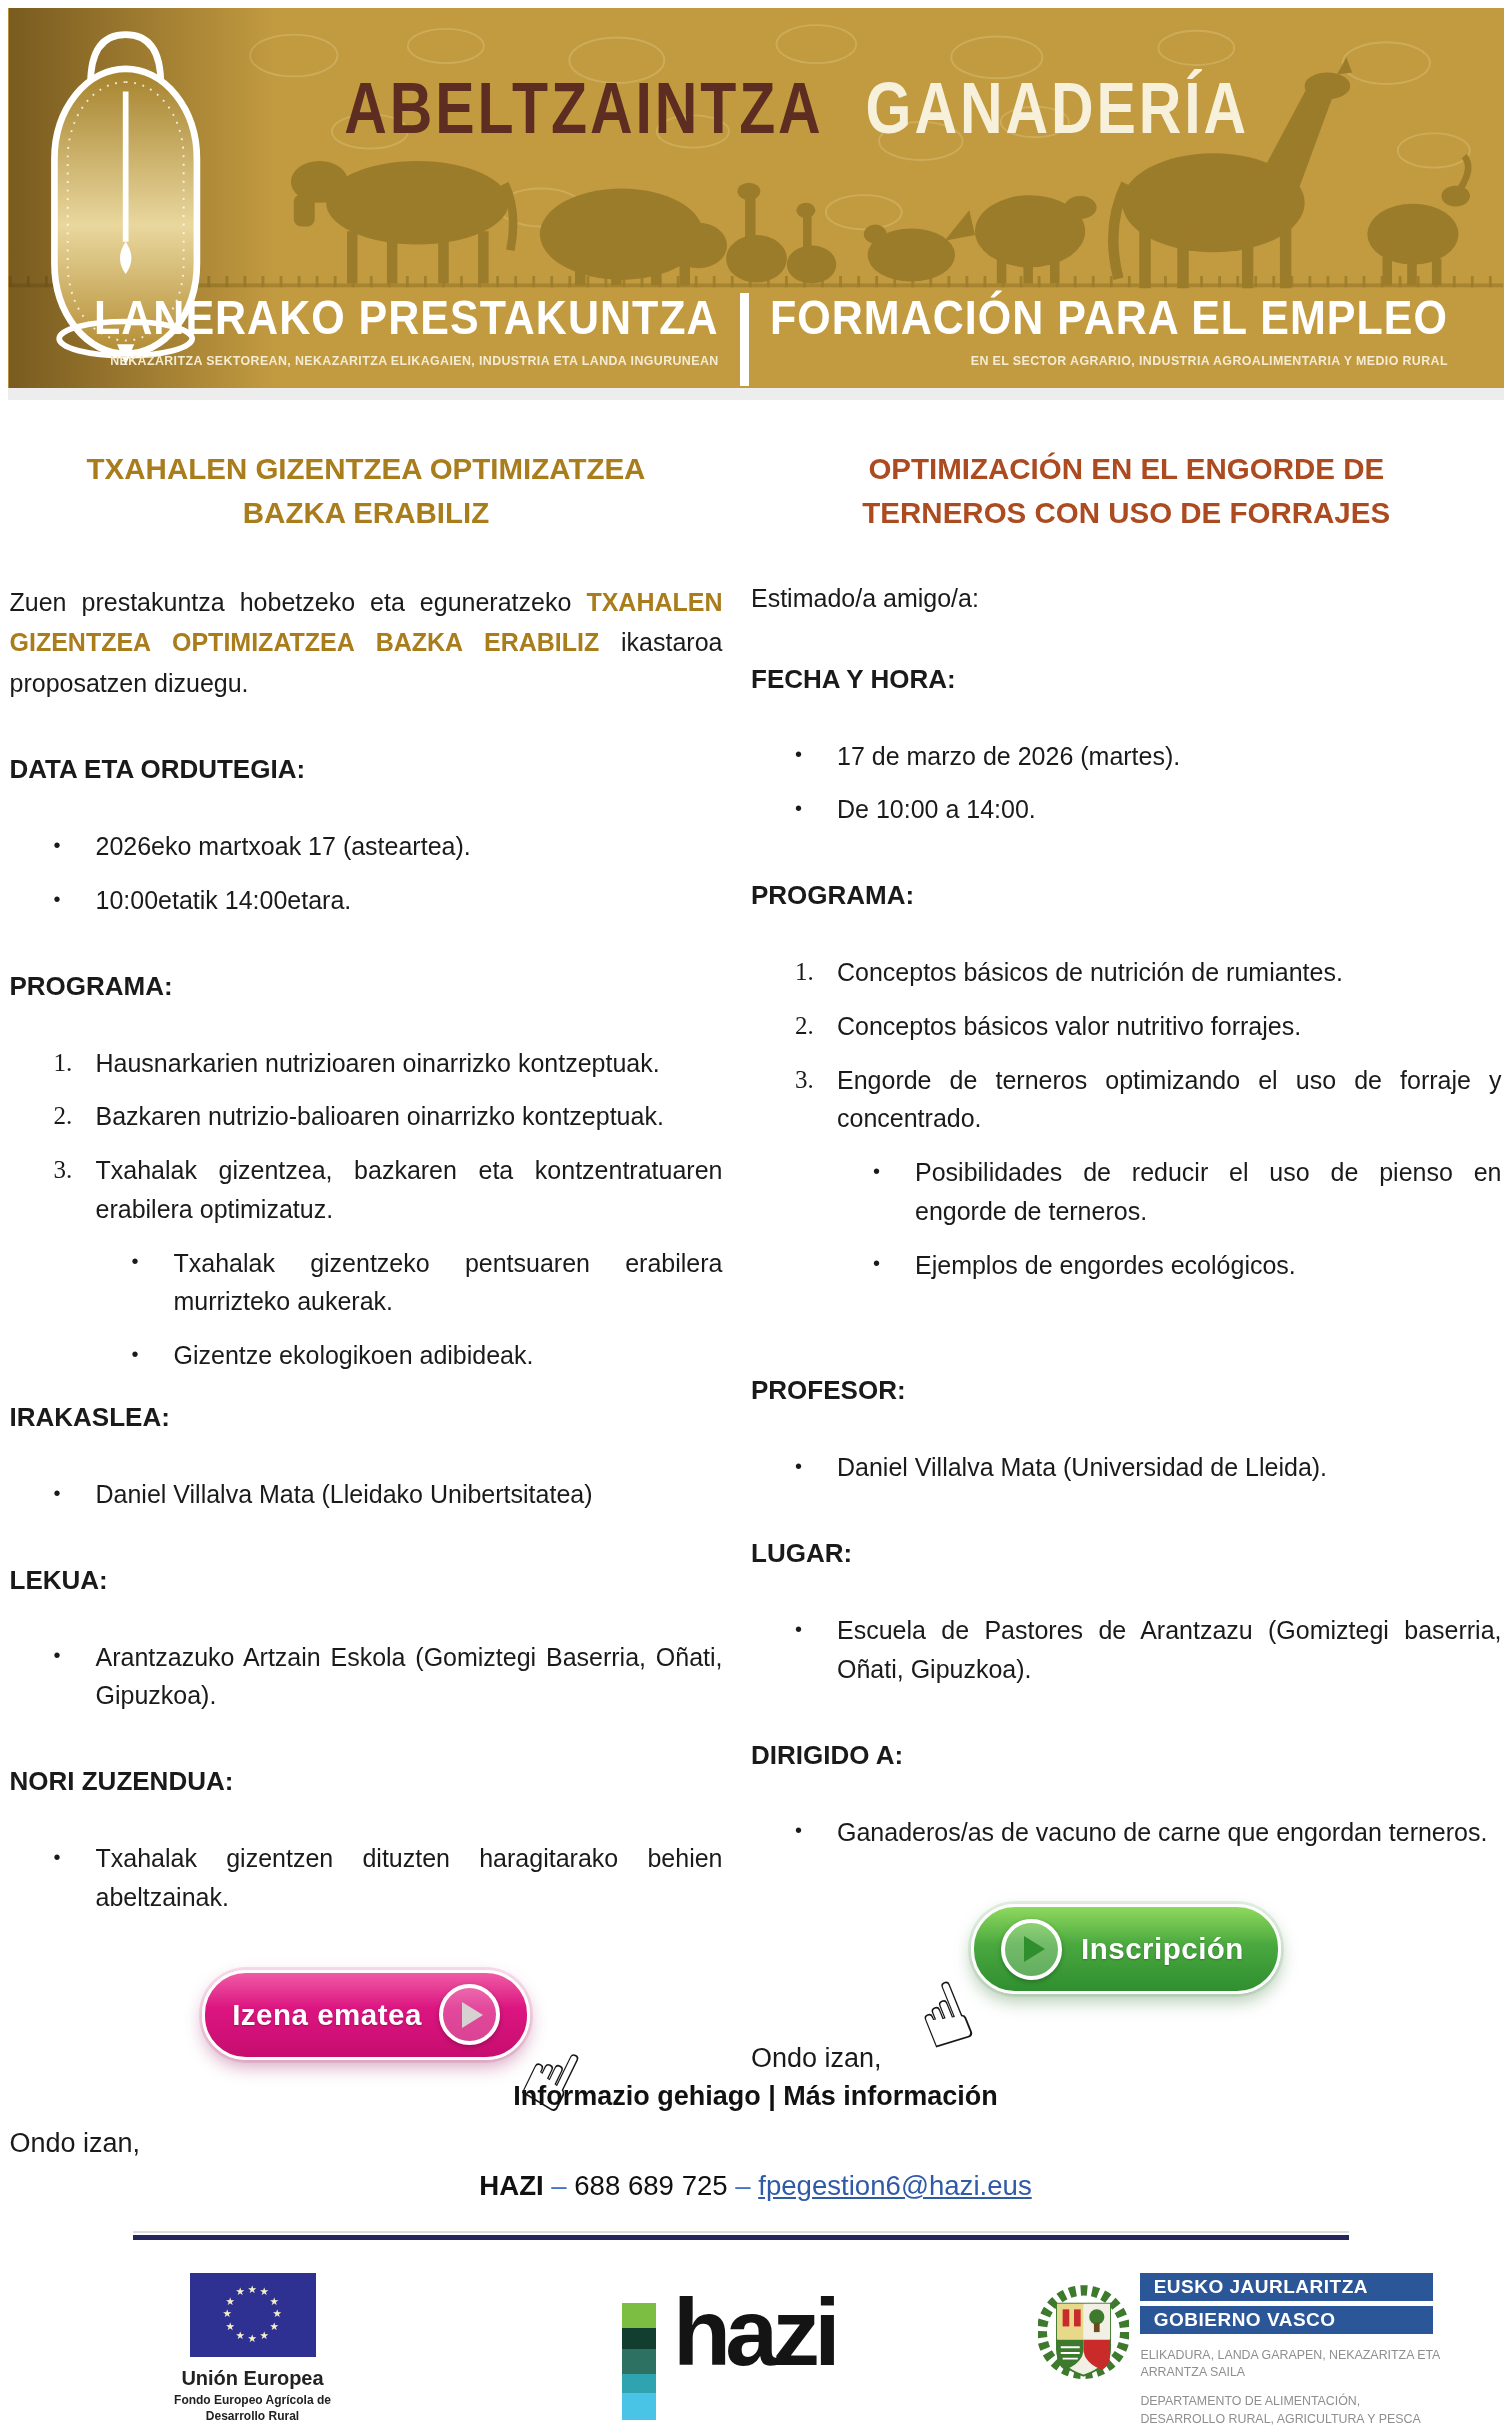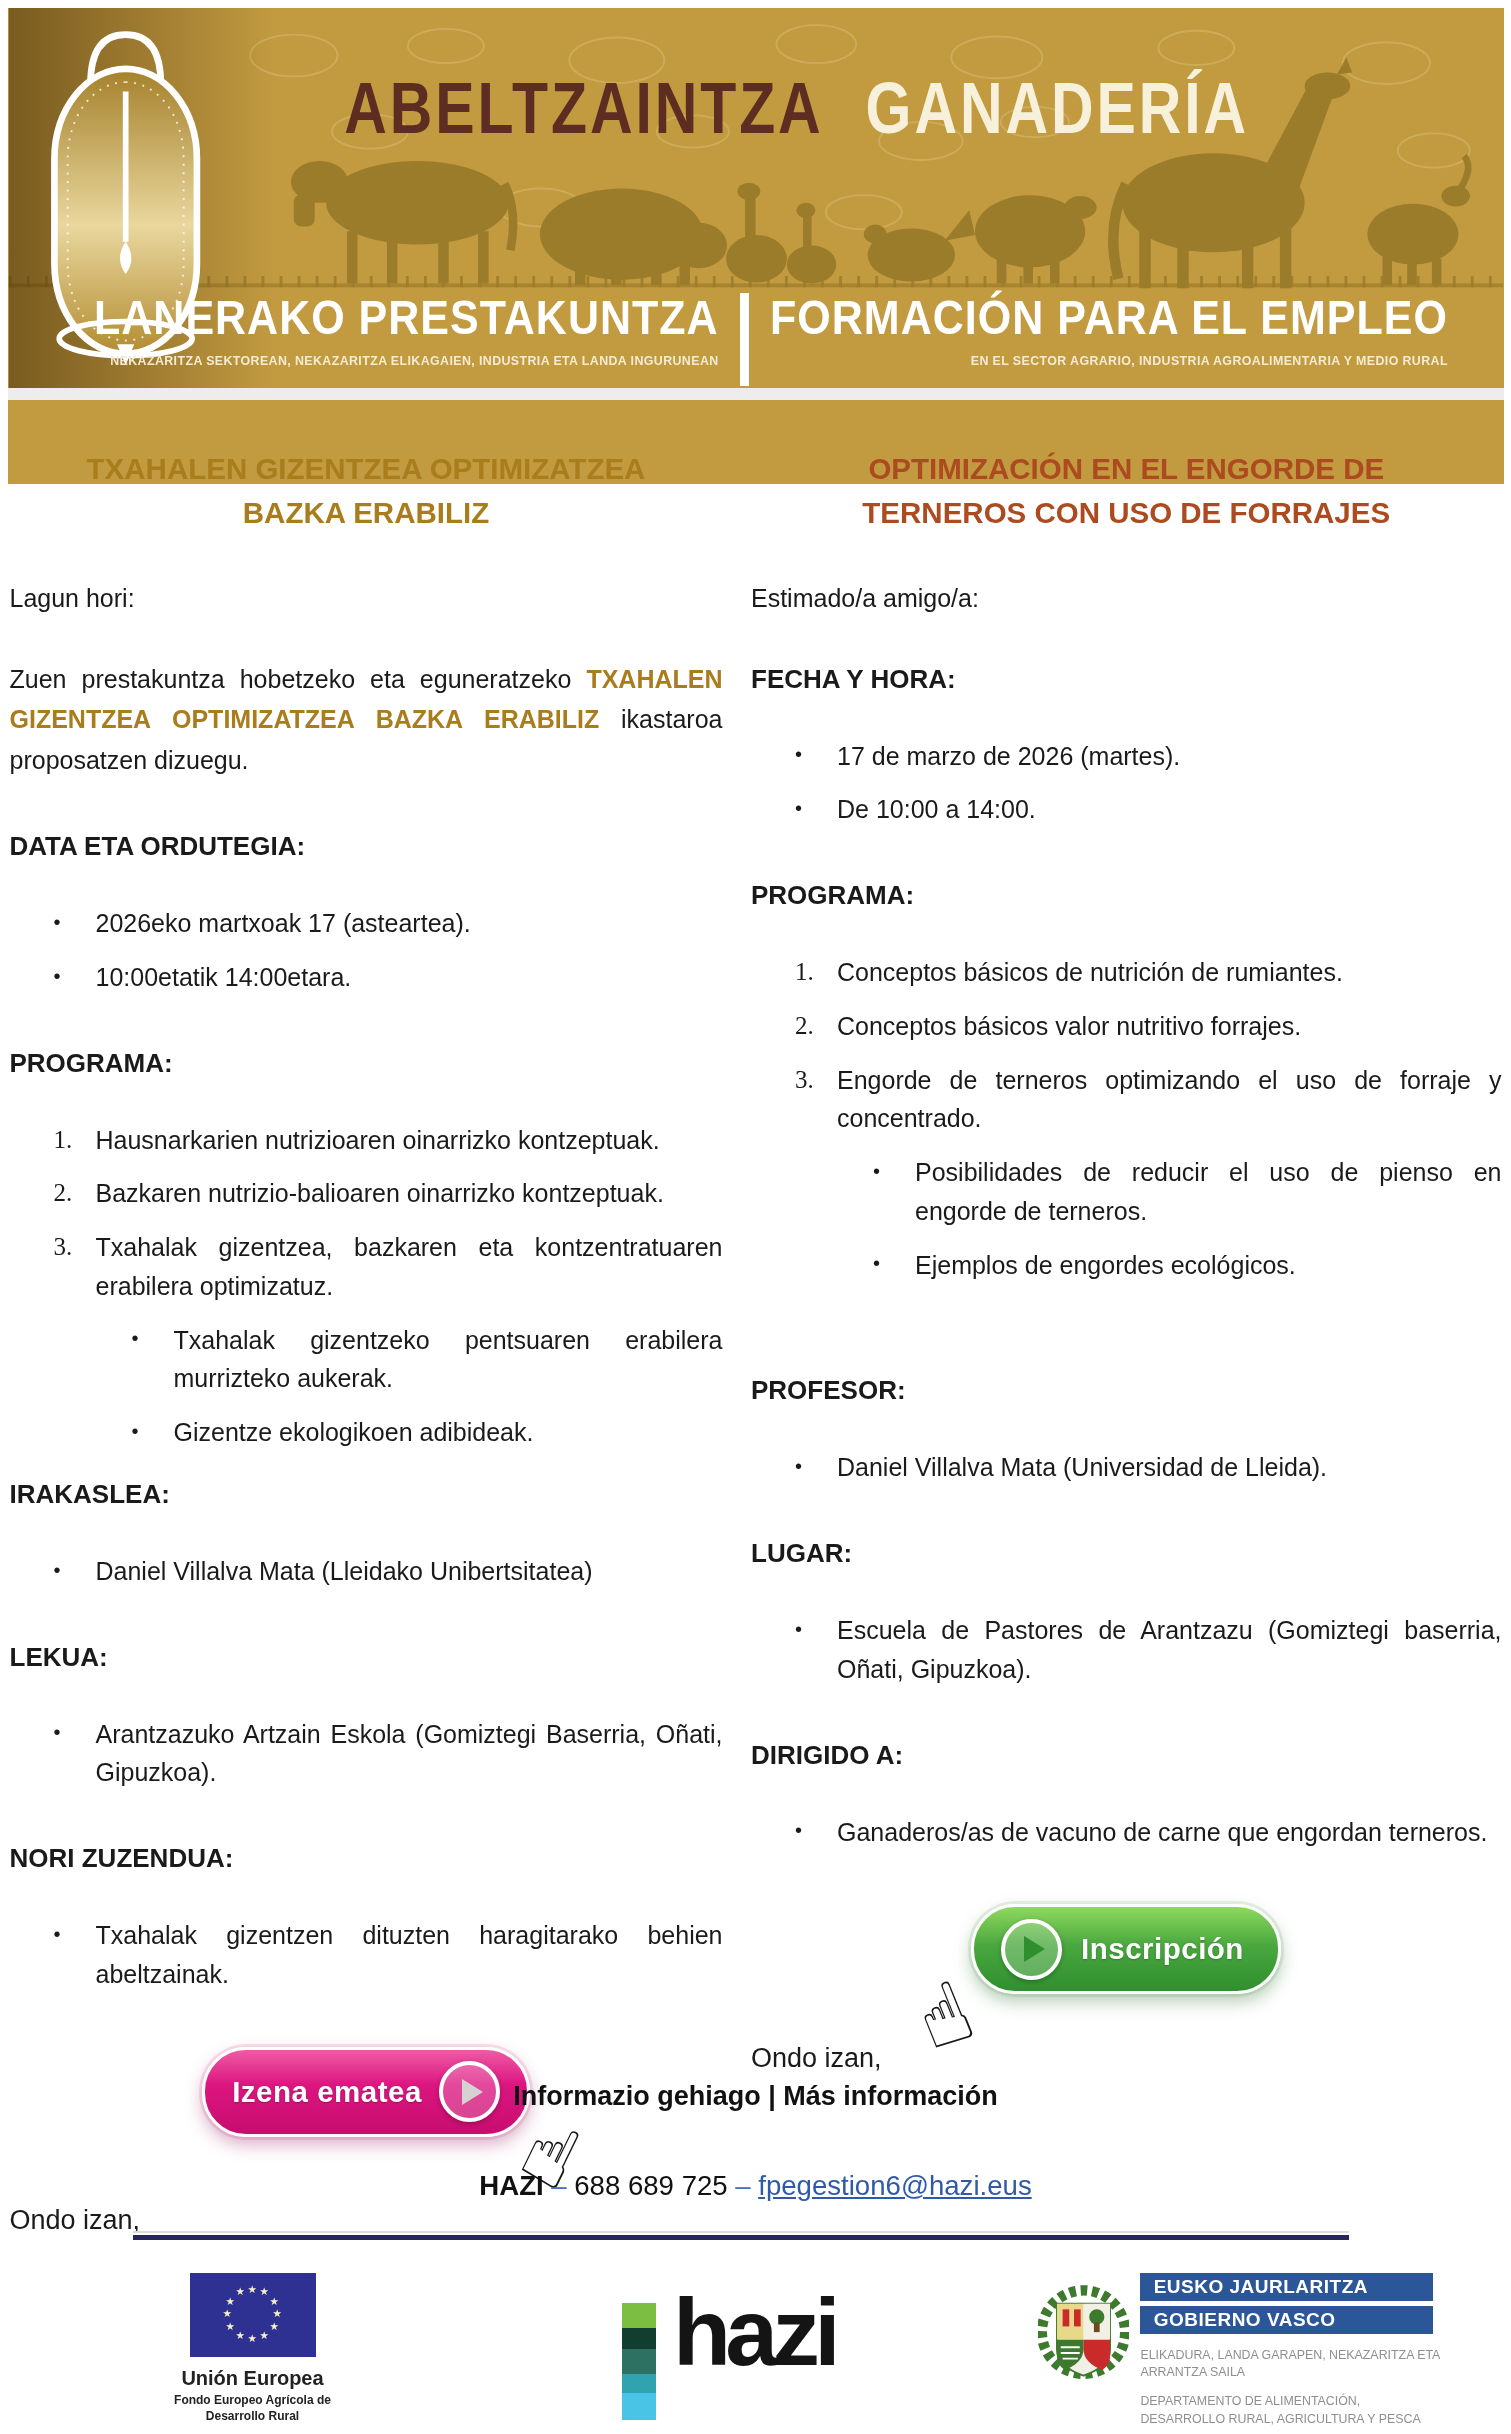--- a/index.html
+++ b/index.html
@@ -2,21 +2,21 @@
 <html style="font-size:15px"><head>
 <meta charset="utf-8">
 <style>
   html,body { margin:0; padding:0; background:#fff; }
   .page {
     position:relative; width:1511px; height:2435px; overflow:hidden; background:#fff;
     font-family:"Liberation Sans","DejaVu Sans",sans-serif; color:#1a1a1a;
   }
 
   
-  .banner { position:absolute; left:7.6px; top:7.6px; width:1496px; height:476px; background:#C29A40; overflow:hidden; }
+  .banner { position:absolute; left:7.6px; top:7.6px; width:1496px; height:380px; background:#C29A40; overflow:hidden; }
   .banner-strip { position:absolute; left:7.6px; top:388px; width:1496px; height:12.4px; background:#ededed; }
   .banner svg.bg { position:absolute; inset:0; }
   .brand-row { position:absolute; left:380px; top:59px; width:818px; display:flex; justify-content:center; gap:42px;
     font-size:59px; font-weight:bold; letter-spacing:2.9px; transform:scaleY(1.22); transform-origin:top; white-space:nowrap; }
   .brand-eu { color:#5E2D21; }
   .brand-es { color:#F7F1DC; }
   .program-row { position:absolute; left:0; right:13.3px; top:282px; display:flex; justify-content:center; align-items:flex-start; gap:21px;margin-left:44px; }
   .program-col { color:#fff; }
   .program-title { font-size:43px; font-weight:bold; letter-spacing:1px; transform:scaleY(1.12); transform-origin:top; white-space:nowrap; }
   .program-sub { margin-top:15px; font-size:12.4px; font-weight:bold; letter-spacing:0.4px; color:#F4ECD2; white-space:nowrap; }
@@ -229,21 +229,20 @@
         <div class="program-sub">EN EL SECTOR AGRARIO, INDUSTRIA AGROALIMENTARIA Y MEDIO RURAL</div>
       </div>
     </div>
   </div>
   <div class="banner-strip"></div>
 
   <div class="columns">
 
     <div class="col">
       <div class="col-title t-gold">TXAHALEN GIZENTZEA OPTIMIZATZEA BAZKA ERABILIZ</div>
-      <p class="greeting">Lagun hori:</p>
       <p class="para"><span>Zuen prestakuntza hobetzeko eta eguneratzeko </span><span class="hl-gold">TXAHALEN GIZENTZEA OPTIMIZATZEA BAZKA ERABILIZ</span><span> ikastaroa proposatzen dizuegu.</span></p>
 
       <div class="h">DATA ETA ORDUTEGIA:</div>
       <div class="list">
         <div class="li bul">
             <span class="m">•</span>
             <div class="t">2026eko martxoak 17 (asteartea).</div>
           </div>
         <div class="li bul">
             <span class="m">•</span>

